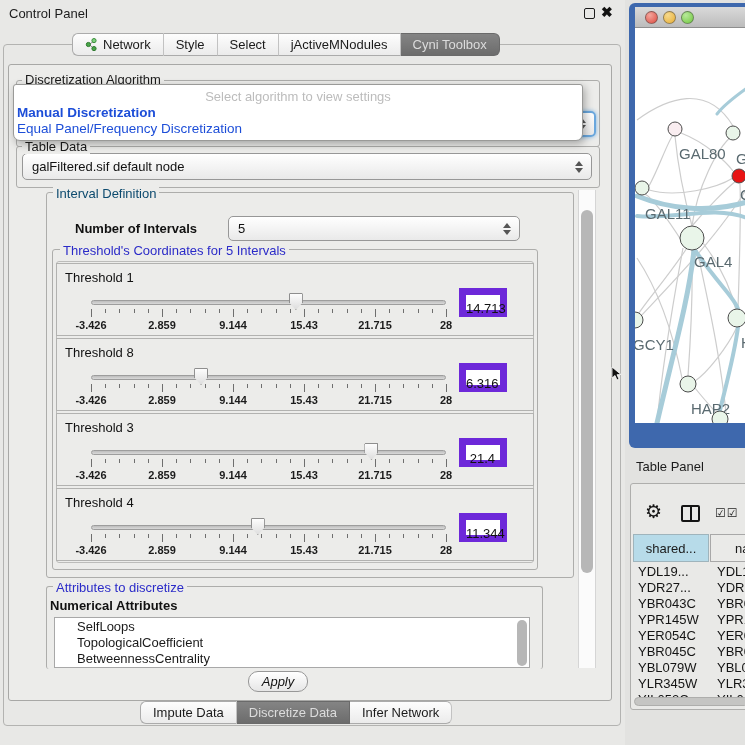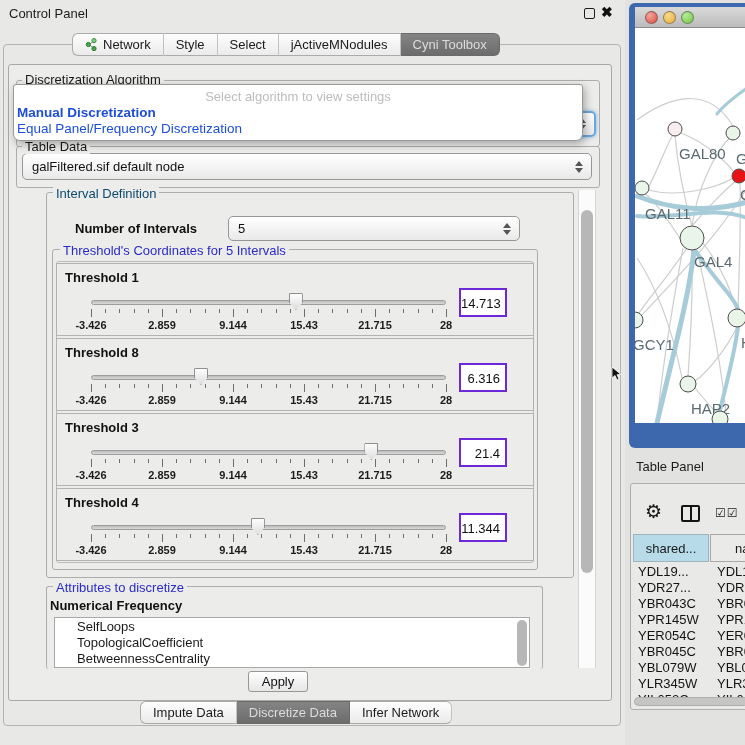--- a/index.html
+++ b/index.html
@@ -36,37 +36,37 @@
   
   #algo-popup { position:absolute; left:13px; top:84px; width:570px; height:57px; background:#fff; border:1px solid #9a9a98;
                 border-radius:3px 3px 7px 7px; box-shadow:2px 3px 8px rgba(0,0,0,.3); z-index:10; }
   #popup-hint { position:absolute; left:0; top:4px; width:100%; text-align:center; font-size:13px; color:#bcbcbc; }
   .popup-opt { position:absolute; left:3px; font-size:13.5px; color:#1d4ed8; white-space:nowrap; }
   
   .vtrack { position:absolute; background:#fbfbfb; border-left:1px solid #d5d5d5; border-right:1px solid #d5d5d5; }
   .vthumb { position:absolute; background:#b7b7b7; border-radius:6px; }
   
   .thr-box { position:absolute; left:56px; width:478px; height:73px; border:1px solid #b2b2b0; background:#ececea; }
-  .thr-label { position:absolute; left:8px; top:6px; font-size:13px; font-weight:bold; color:#111; }
+  .thr-label { position:absolute; left:8px; top:6px; font-size:13px; font-weight:normal; color:#111; }
   .thr-track { position:absolute; left:34px; top:36px; width:355px; height:5px; border-radius:3px;
                background:linear-gradient(#bdbdbd,#d9d9d9); border:1px solid #9d9d9d; }
   .thr-thumb { position:absolute; top:29px; width:14px; height:17px; background:linear-gradient(#fdfdfd,#dedede);
                border:1px solid #8e8e8e; clip-path:polygon(6% 0,94% 0,100% 8%,100% 55%,50% 100%,0 55%,0 8%); }
   .tickrow { position:absolute; left:34px; top:45px; width:355px; height:9px; }
   .tick { position:absolute; top:0; width:1px; background:#6e6e6e; }
   .labelrow { position:absolute; left:34px; top:55px; width:355px; height:13px; }
   .ticklabel { position:absolute; width:64px; margin-left:-32px; text-align:center; font-size:11px; font-weight:bold; color:#1c1c1c; }
-  .thr-value { position:absolute; left:402px; top:24px; width:48px; height:29px; background:#fff; border:2px solid #6d28d9;
+  .thr-value { position:absolute; left:402px; top:24px; width:48px; height:29px; background:#fff; border:7px solid #6d28d9;
                font-size:13px; color:#111; text-align:right; padding:6px 5px 6px 0; }
   
   #attr-list { position:absolute; left:54px; top:617px; width:476px; height:51px; background:#fff; border:1px solid #a8a8a8; overflow:hidden; }
   .attr-item { font-size:13px; color:#1a1a1a; padding:1px 0 1px 10px; height:16px;margin-left:12px; }
   
-  #apply-btn { position:absolute; left:248px; top:671px; width:60px; height:21px; border:1px solid #979797; border-radius:3px;
-               background:linear-gradient(#ffffff,#e6e6e6); font-size:13px; color:#111; text-align:center; padding-top:2px; }
+  #apply-btn { position:absolute; left:248px; top:671px; width:60px; height:21px; border:1px solid #979797; border-radius:10px;
+               background:linear-gradient(#ffffff,#e6e6e6); font-size:13px; color:#111; text-align:center; padding-top:2px;font-style:italic; }
   
   #net-window { position:absolute; left:629px; top:3px; width:120px; height:445px; background:#3e68ad; border-radius:6px 0 0 6px; }
   #net-titlebar { position:absolute; left:6px; top:4px; width:114px; height:21px; background:linear-gradient(#dadada,#bcbcbc); border-bottom:1px solid #8e8e8e; }
   .light { position:absolute; top:4px; width:13px; height:13px; border-radius:50%; border:1px solid rgba(70,70,70,.55); }
   #net-canvas { position:absolute; left:6px; top:25px; width:114px; height:395px; background:#fff; overflow:hidden; }
   #table-panel-title { position:absolute; left:636px; top:459px; font-size:13px; color:#1c1c1c; }
   #table-panel { position:absolute; left:630px; top:483px; width:120px; height:227px; background:#e9e9e7; border:1px solid #aeaeac; border-radius:3px; }
   #gear-icon { position:absolute; left:14px; top:18px; font-family:"DejaVu Sans", sans-serif; font-size:19px; color:#141414; line-height:1; }
   #split-icon { position:absolute; left:50px; top:21px; width:19px; height:17px; border:2px solid #141414; border-radius:2px; }
   #split-icon::after { content:""; position:absolute; left:6.5px; top:0; width:2px; height:13px; background:#141414; }
@@ -326,21 +326,21 @@
           <span class="ticklabel" style="left: 284px;">21.715</span>
           <span class="ticklabel" style="left: 355px;">28</span>
         </div>
         <div class="thr-thumb" style="left: 193.848px;"></div>
         <div class="thr-value">11.344</div>
       </div>
     </div>
 
   <div class="groupbox" style="left:46px; top:586px; width:497px; height:83px; border-bottom:none;"></div>
   <div class="grouptitle g-blue" style="left:53px; top:580px;">Attributes to discretize</div>
-  <div class="abs" style="left:50px; top:598px; font-size:13px; font-weight:bold; color:#111;">Numerical Frequency</div>
+  <div class="abs" style="left:50px; top:598px; font-size:13px; font-weight:bold; color:#111;">Numerical Attributes</div>
   <div id="attr-list">
       <div class="attr-item">SelfLoops</div>
       <div class="attr-item">TopologicalCoefficient</div>
       <div class="attr-item">BetweennessCentrality</div>
     </div>
   <div class="vthumb" style="left:517px; top:620px; width:10px; height:46px;"></div>
 
   <div id="apply-btn">Apply</div>
 
   <div class="tabstrip bottom" id="bottom-tabs" style="left:140px; top:701px;">

